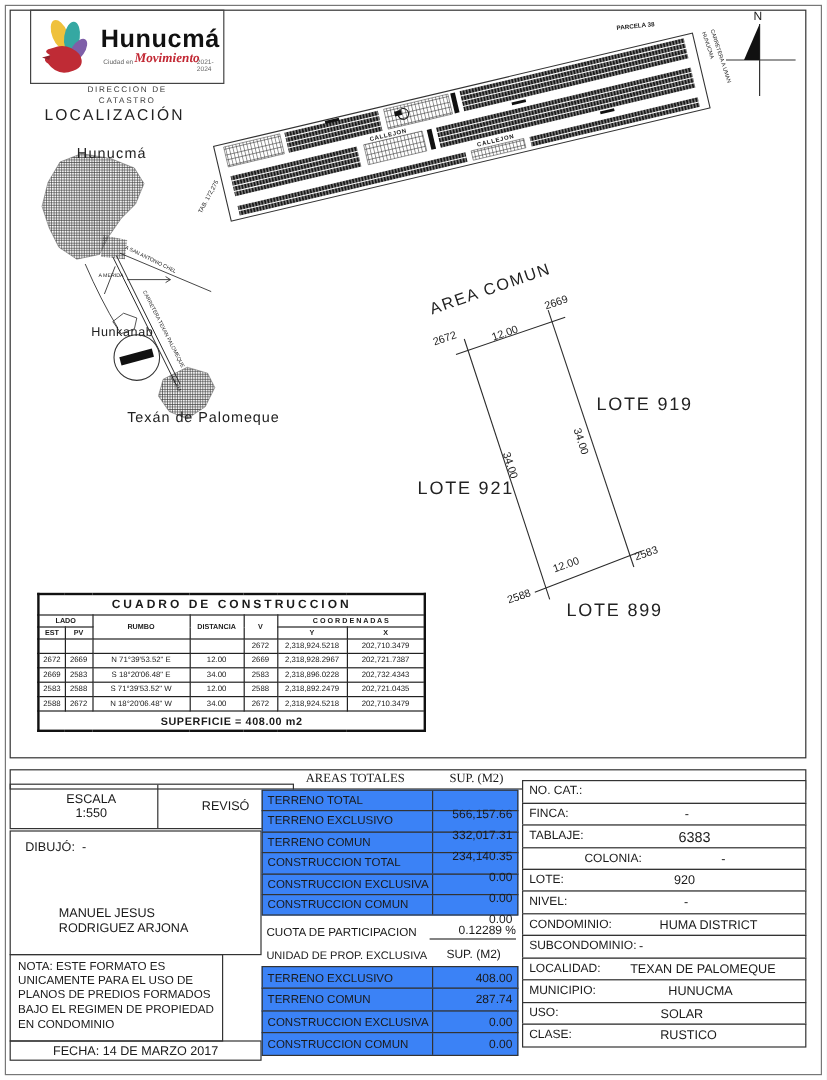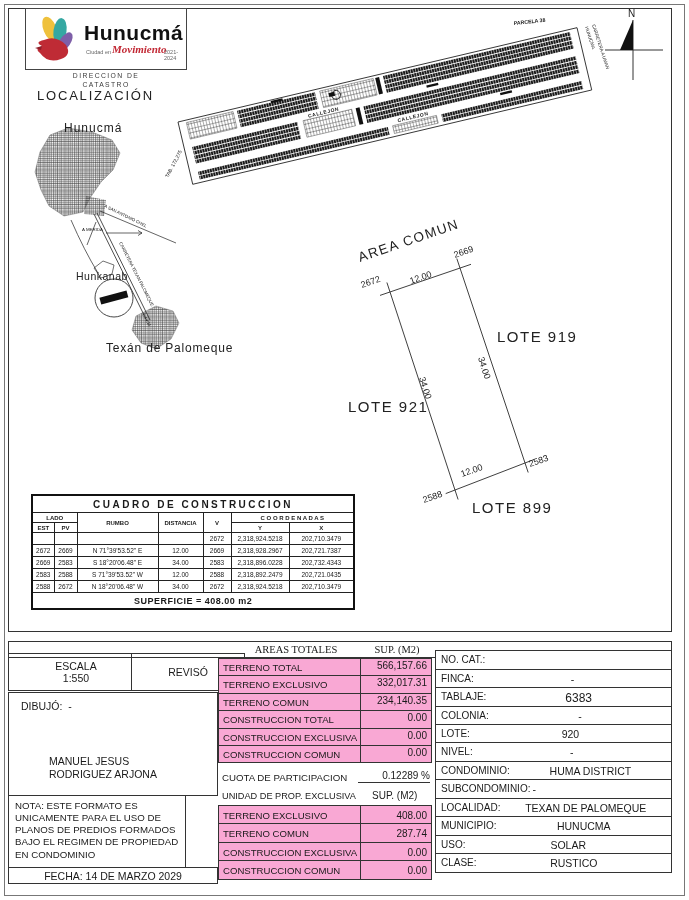--- a/index.html
+++ b/index.html
@@ -12,24 +12,24 @@
   table.cuadro{border-collapse:collapse;table-layout:fixed;width:322px;background:#fff;}
   table.cuadro td{border:1px solid #222;padding:0;text-align:center;font-size:6.5px;height:11px;white-space:nowrap;overflow:hidden;}
   table.cuadro td.title{font-size:10px;font-weight:bold;letter-spacing:2.5px;height:16px;}
   table.cuadro td.hdr{font-size:6px;font-weight:bold;height:9px;}
   table.cuadro td.foot{font-size:9px;font-weight:bold;height:15px;letter-spacing:0.5px;}
   
   .row2{display:flex;box-sizing:border-box;border:1px solid #333;background:#fff;}
   .row2+.row2{margin-top:-1px;}
   .flabel{font-size:10px;padding:3px 0 0 5px;white-space:nowrap;text-align:right;}
   .fvalue{flex:1;font-size:10.5px;text-align:center;padding-top:3px;white-space:nowrap;}
-  .arow{display:flex;box-sizing:border-box;border:1px solid #333;height:18.4px;background:#f9a8d4;}
+  .arow{display:flex;box-sizing:border-box;border:1px solid #333;height:18.4px;background:#3b82f6;}
   .arow+.arow{margin-top:-1px;}
   .alabel{width:142px;border-right:1px solid #333;box-sizing:border-box;font-size:9.6px;padding:3px 0 0 4px;white-space:nowrap;overflow:hidden;}
-  .avalue{flex:1;font-size:10px;text-align:right;padding:1px 4px 0 0;white-space:nowrap;}
+  .avalue{flex:1;font-size:10px;text-align:right;padding:15px 4px 0 0;white-space:nowrap;}
 </style>
 </head>
 <body>
 
 <div id="page">
 
   <div class="box" style="left:4px;top:4px;width:681px;height:892px;border-color:#777;"></div>
   <div class="box" style="left:8px;top:8px;width:664px;height:624px;"></div>
 
   <svg class="abs" style="left:0;top:0;" width="689" height="900" viewBox="0 0 689 900">
@@ -263,21 +263,21 @@
     <span class="abs" style="left:12px;top:7px;font-size:10.5px;white-space:pre;">DIBUJÓ:  -</span>
     <div class="abs" style="left:40px;top:62px;font-size:10.5px;line-height:1.25;">
       <div>MANUEL JESUS</div>
       <div>RODRIGUEZ ARJONA</div>
     </div>
   </div>
   <div class="box" style="left:8px;top:795px;width:178px;height:73px;padding:4px 6px;font-size:9.7px;line-height:1.25;">
     <span>NOTA: ESTE FORMATO ES UNICAMENTE PARA EL USO DE PLANOS DE PREDIOS FORMADOS BAJO EL REGIMEN DE PROPIEDAD EN CONDOMINIO</span>
   </div>
   <div class="box ctr" style="left:8px;top:867px;width:210px;height:17px;">
-    <span style="font-size:10.5px;">FECHA: 14 DE MARZO 2029</span>
+    <span style="font-size:10.5px;">FECHA: 14 DE MARZO 2017</span>
   </div>
 
   <div class="abs" style="left:218px;top:658px;width:214px;">
     <div class="arow">
         <div class="alabel">TERRENO TOTAL</div>
         <div class="avalue">566,157.66</div>
       </div>
     <div class="arow">
         <div class="alabel">TERRENO EXCLUSIVO</div>
         <div class="avalue">332,017.31</div>
@@ -328,21 +328,21 @@
         <span class="fvalue"></span>
       </div>
     <div class="row2" style="height:19.5px;">
         <span class="flabel">FINCA:</span>
         <span class="fvalue">-</span>
       </div>
     <div class="row2" style="height:19.5px;">
         <span class="flabel">TABLAJE:</span>
         <span class="fvalue" style="font-size:12px;">6383</span>
       </div>
-    <div class="row2" style="height:19px;">
+    <div class="row2" style="height:19px;padding-left:46px;">
         <span class="flabel">COLONIA:</span>
         <span class="fvalue">-</span>
       </div>
     <div class="row2" style="height:19.5px;">
         <span class="flabel">LOTE:</span>
         <span class="fvalue">920</span>
       </div>
     <div class="row2" style="height:19.5px;">
         <span class="flabel">NIVEL:</span>
         <span class="fvalue">-</span>

